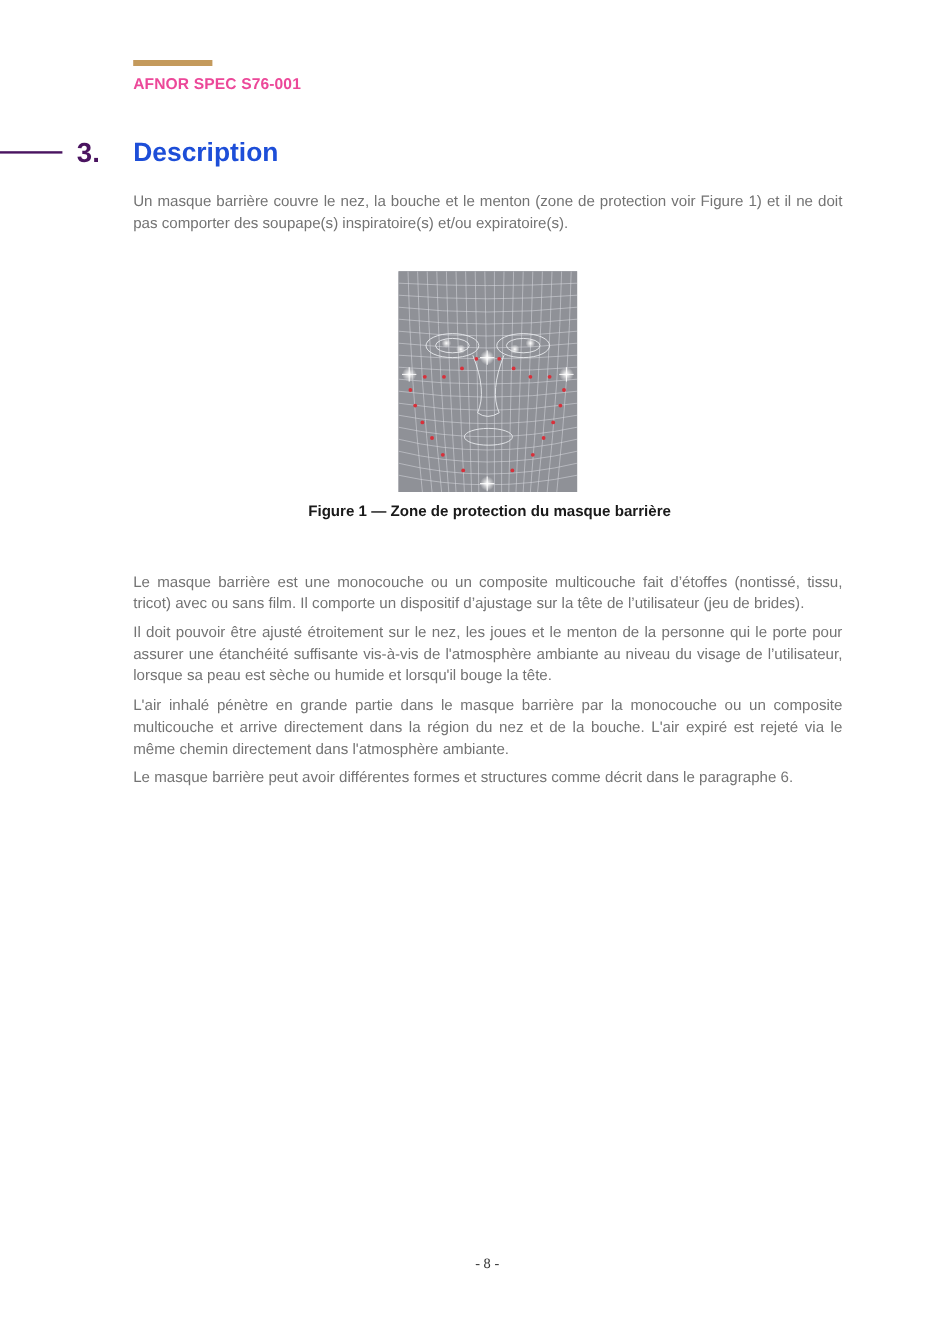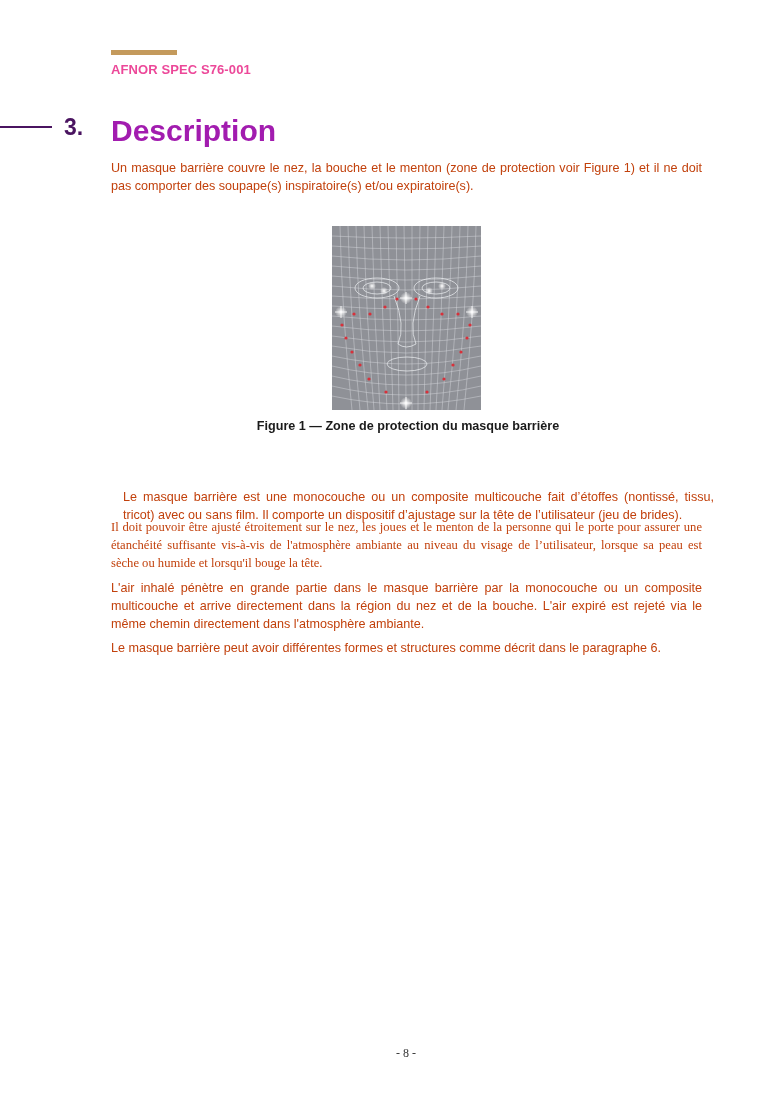--- a/index.html
+++ b/index.html
@@ -2,25 +2,25 @@
 <html><head>
   <meta charset="utf-8">
   <style>
     html, body { margin: 0; padding: 0; background: #ffffff; }
     body { width: 776px; height: 1098px; position: relative; overflow: hidden;
       font-family: "Liberation Sans", "DejaVu Sans", sans-serif; color: #1a1a1a; }
     .accent-bar { position: absolute; left: 111px; top: 50px; width: 66px; height: 5px; background: #c49a5c; }
     .doc-ref { position: absolute; left: 111px; top: 62px; font-size: 13px; font-weight: bold; color: #ec4899; letter-spacing: 0.1px; }
     .heading-line { position: absolute; left: 0; top: 126px; width: 52px; height: 2px; background: #4a1460; }
     .heading-num { position: absolute; left: 64px; top: 114px; font-size: 23px; font-weight: bold; color: #4a1460; }
-    .heading-title { position: absolute; left: 111px; top: 114px; font-size: 30px; font-weight: bold; color: #a21caf; }
-    .body-text { position: absolute; left: 111px; width: 591px; font-size: 12.6px; line-height: 18px; text-align: justify; color: #c2410c; }
+    .heading-title { position: absolute; left: 111px; top: 114px; font-size: 22px; font-weight: bold; color: #1d4ed8; }
+    .body-text { position: absolute; left: 111px; width: 591px; font-size: 12.6px; line-height: 18px; text-align: justify; color: #737373; }
     .p1 { top: 159px; }
     .p2 { top: 476px; }
-    .p3 { top: 518px; font-family: Liberation Serif, serif; }
+    .p3 { top: 518px; }
     .p4 { top: 579px; }
     .p5 { top: 639px; }
     .figure { position: absolute; left: 332px; top: 226px; width: 149px; height: 184px; background: #8f9197; overflow: hidden; }
     .figure svg { display: block; }
     .caption { position: absolute; left: 0; width: 776px; top: 419px; text-align: center; font-size: 12.6px; font-weight: bold; color: #1a1a1a; }
     .caption span { display: inline-block; transform: translateX(20px); }
     .page-num { position: absolute; left: 0; width: 776px; top: 1046px; text-align: center; font-family: "Liberation Serif", serif; font-size: 12px; color: #333; }
     .page-num span { display: inline-block; transform: translateX(18px); }
   </style>
 </head>
@@ -132,18 +132,18 @@
     <g stroke="#ffffff" stroke-width="0.8">
       <path d="M74 66 L74 78 M68 72 L80 72"></path>
       <path d="M9 80 L9 92 M3 86 L15 86"></path>
       <path d="M140 80 L140 92 M134 86 L146 86"></path>
       <path d="M74 171 L74 183 M68 177 L80 177"></path>
     </g>
   </svg>
 </div>
 <div class="caption"><span>Figure 1 — Zone de protection du masque barrière</span></div>
 
-<p class="body-text p2" style="margin:12px">Le masque barrière est une monocouche ou un composite multicouche fait d’étoffes (nontissé, tissu, tricot) avec ou sans film. Il comporte un dispositif d’ajustage sur la tête de l’utilisateur (jeu de brides).</p>
+<p class="body-text p2" style="margin:0">Le masque barrière est une monocouche ou un composite multicouche fait d’étoffes (nontissé, tissu, tricot) avec ou sans film. Il comporte un dispositif d’ajustage sur la tête de l’utilisateur (jeu de brides).</p>
 <p class="body-text p3" style="margin:0">Il doit pouvoir être ajusté étroitement sur le nez, les joues et le menton de la personne qui le porte pour assurer une étanchéité suffisante vis-à-vis de l'atmosphère ambiante au niveau du visage de l’utilisateur, lorsque sa peau est sèche ou humide et lorsqu'il bouge la tête.</p>
 <p class="body-text p4" style="margin:0">L'air inhalé pénètre en grande partie dans le masque barrière par la monocouche ou un composite multicouche et arrive directement dans la région du nez et de la bouche. L'air expiré est rejeté via le même chemin directement dans l'atmosphère ambiante.</p>
 <p class="body-text p5" style="margin:0">Le masque barrière peut avoir différentes formes et structures comme décrit dans le paragraphe 6.</p>
 
 <div class="page-num"><span>- 8 -</span></div>
 
 </body></html>

